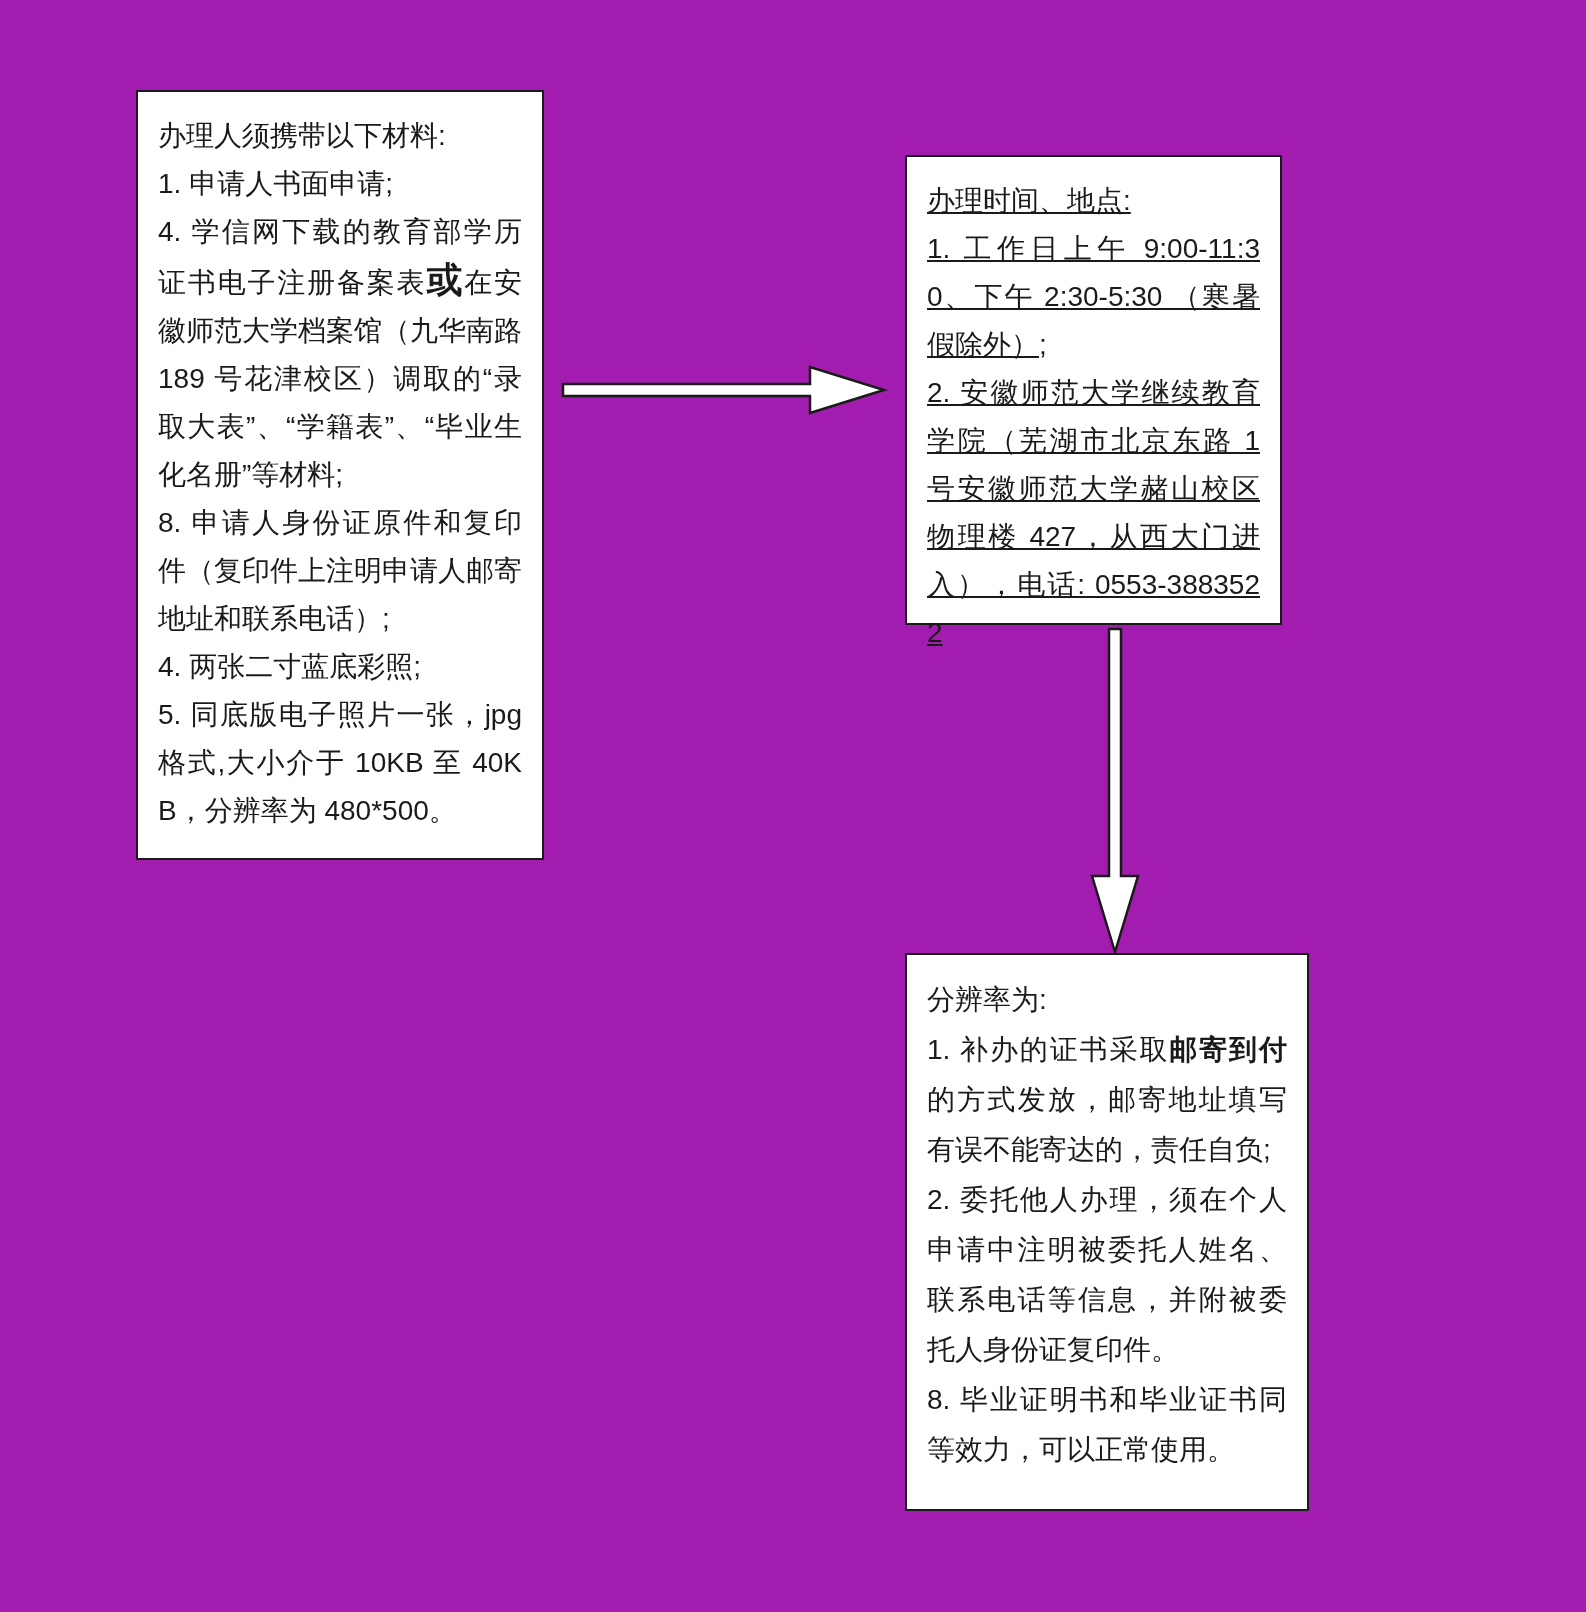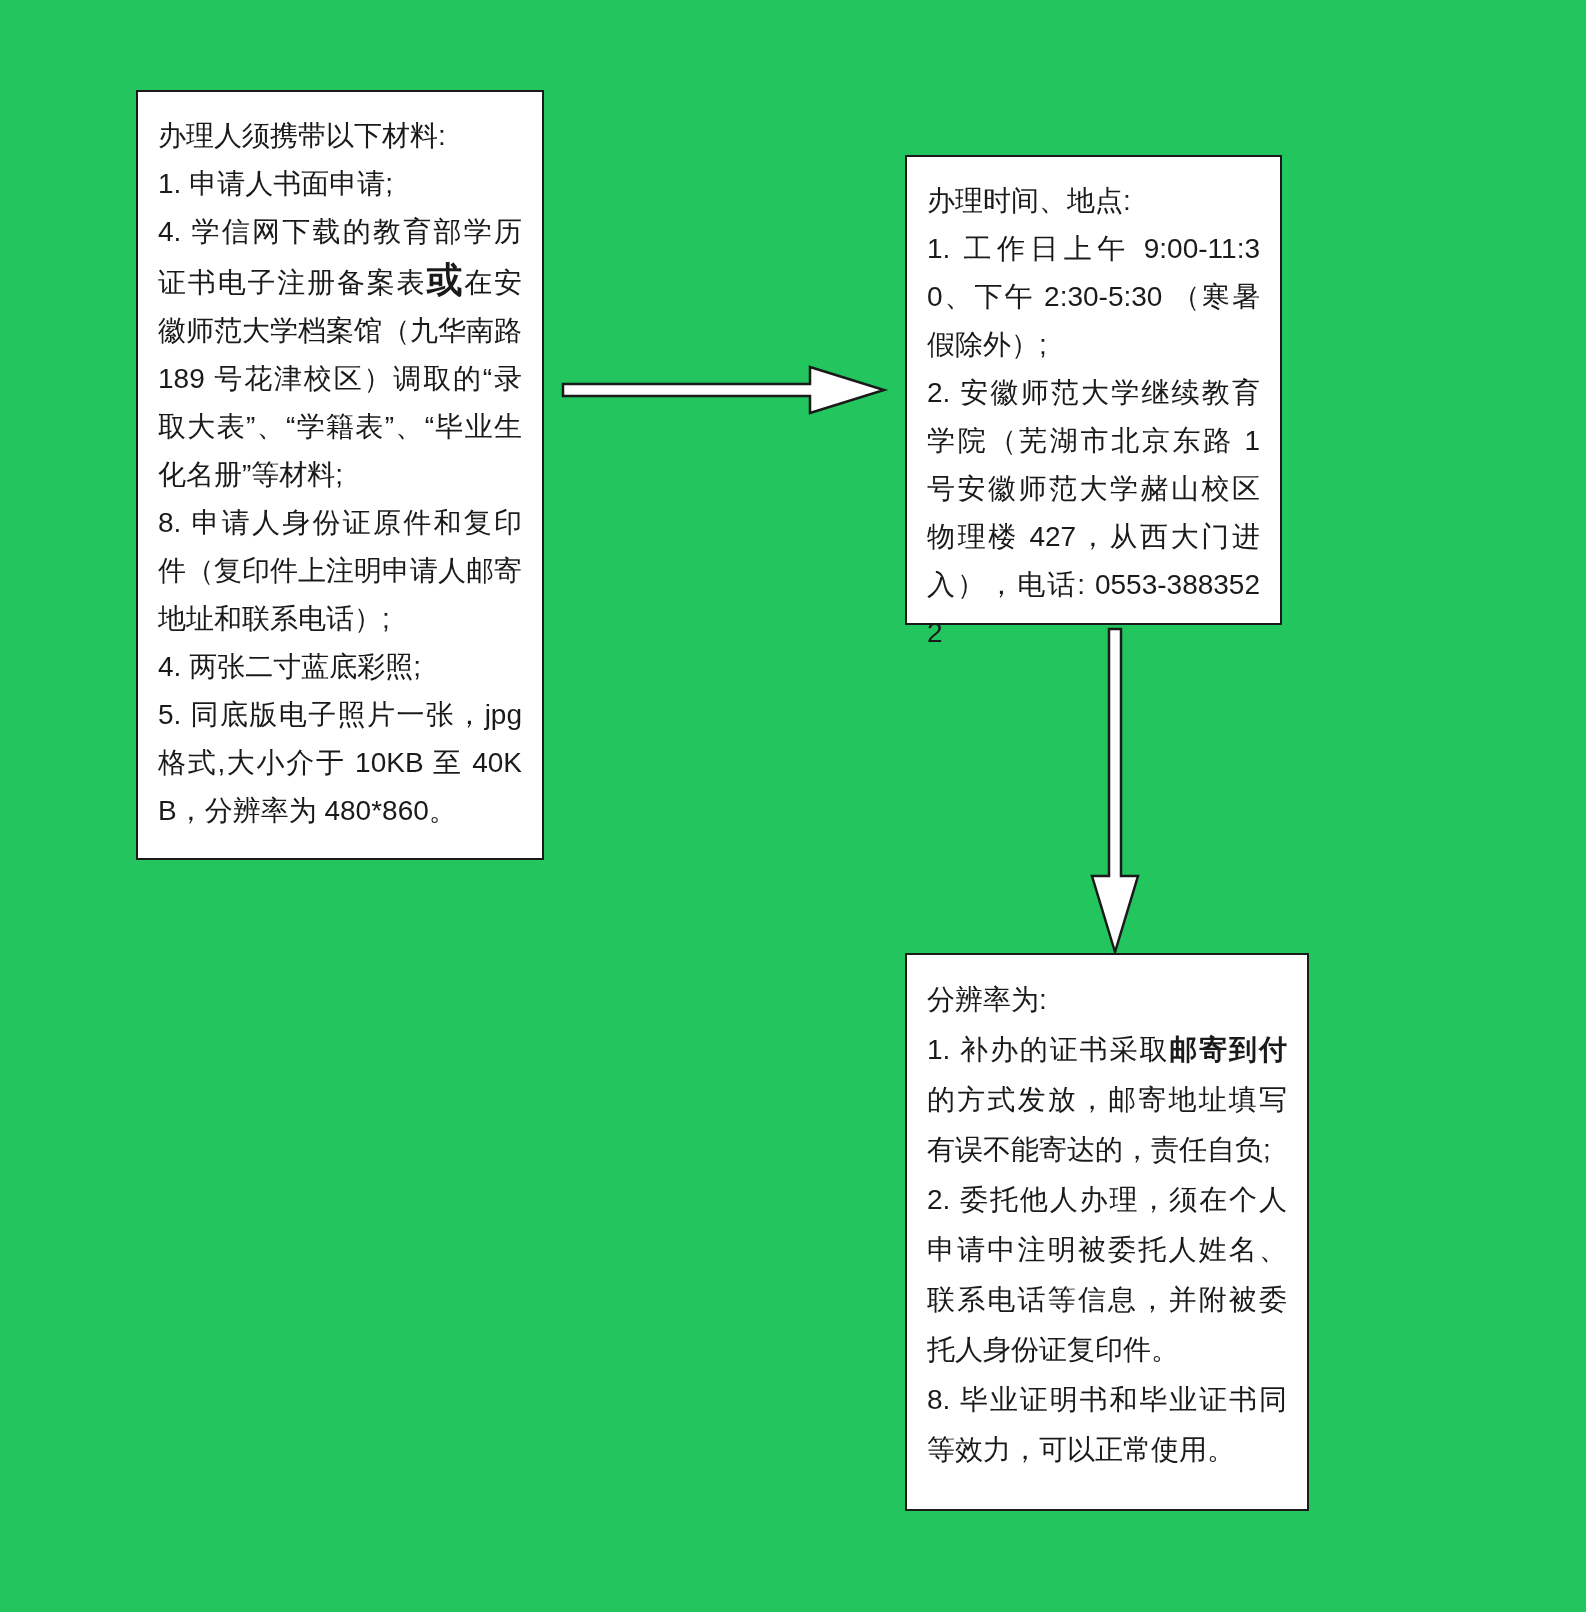--- a/index.html
+++ b/index.html
@@ -5,56 +5,56 @@
   * { margin: 0; padding: 0; box-sizing: border-box; }
   html, body { background: #ffffff; }
   body {
     font-family: "Liberation Sans", "DejaVu Sans", sans-serif;
     color: #1a1a1a;
   }
   .canvas {
     position: relative;
     width: 1586px;
     height: 1612px;
-    background: #22c55e;
+    background: #a21caf;
     overflow: hidden;
   }
   .flow-box {
     position: absolute;
     background: #ffffff;
     border: 2px solid #1a1a1a;
     padding: 20px 20px;
     font-size: 28px;
     line-height: 48px;
     text-align: justify;
     word-break: break-all;
   }
   .flow-box p { text-align: justify; }
   #materials-box { left: 136px; top: 90px;  width: 408px; height: 770px; }
-  #time-place-box { left: 905px; top: 155px; width: 377px; height: 470px; }
+  #time-place-box { left: 905px; top: 155px; width: 377px; height: 470px; text-decoration: underline; }
   #notes-box     { left: 905px; top: 953px; width: 404px; height: 558px; line-height: 50px; }
   .big-bold { font-weight: bold; font-size: 36px; }
   .bold { font-weight: bold; }
   .arrow-svg { position: absolute; display: block; }
   #arrow-right { left: 560px; top: 360px; }
   #arrow-down  { left: 1085px; top: 626px; }
   .arrow-shape { fill: #ffffff; stroke: #1a1a1a; stroke-width: 2.5; stroke-linejoin: miter; }
 </style>
 </head>
 <body>
 
 <div class="canvas">
 
   <div class="flow-box" id="materials-box">
     <p>办理人须携带以下材料:</p>
     <p>1.  申请人书面申请;</p>
     <p><span>4.  学信网下载的教育部学历证书电子注册备案表</span><span class="big-bold">或</span><span>在安徽师范大学档案馆（九华南路 189 号花津校区）调取的“录取大表”、“学籍表”、“毕业生化名册”等材料;</span></p>
     <p>8.  申请人身份证原件和复印件（复印件上注明申请人邮寄地址和联系电话）;</p>
     <p>4.  两张二寸蓝底彩照;</p>
-    <p>5.  同底版电子照片一张，jpg 格式,大小介于 10KB 至 40KB，分辨率为 480*860。</p>
+    <p>5.  同底版电子照片一张，jpg 格式,大小介于 10KB 至 40KB，分辨率为 480*500。</p>
   </div>
 
   <svg class="arrow-svg" id="arrow-right" width="330" height="60" viewBox="0 0 330 60">
     <polygon class="arrow-shape" points="3,24 250,24 250,7 324,30 250,53 250,36 3,36"></polygon>
   </svg>
 
   <div class="flow-box" id="time-place-box">
     <p>办理时间、地点:</p>
     <p>1.  工作日上午 9:00-11:30、下午 2:30-5:30 （寒暑假除外）;</p>
     <p>2.  安徽师范大学继续教育学院（芜湖市北京东路 1 号安徽师范大学赭山校区物理楼 427，从西大门进入），电话: 0553-3883522</p>

